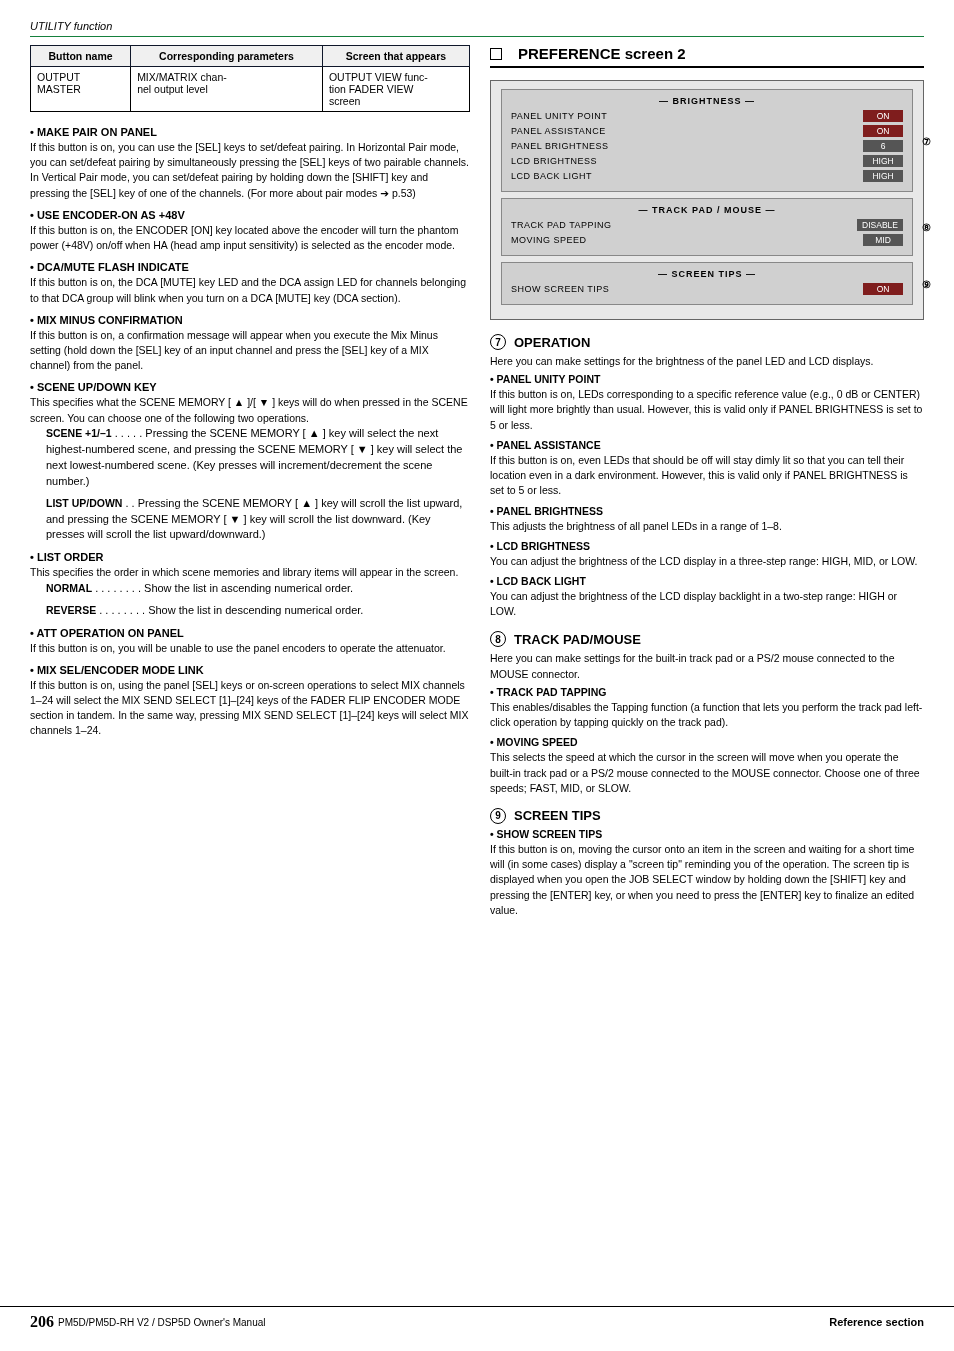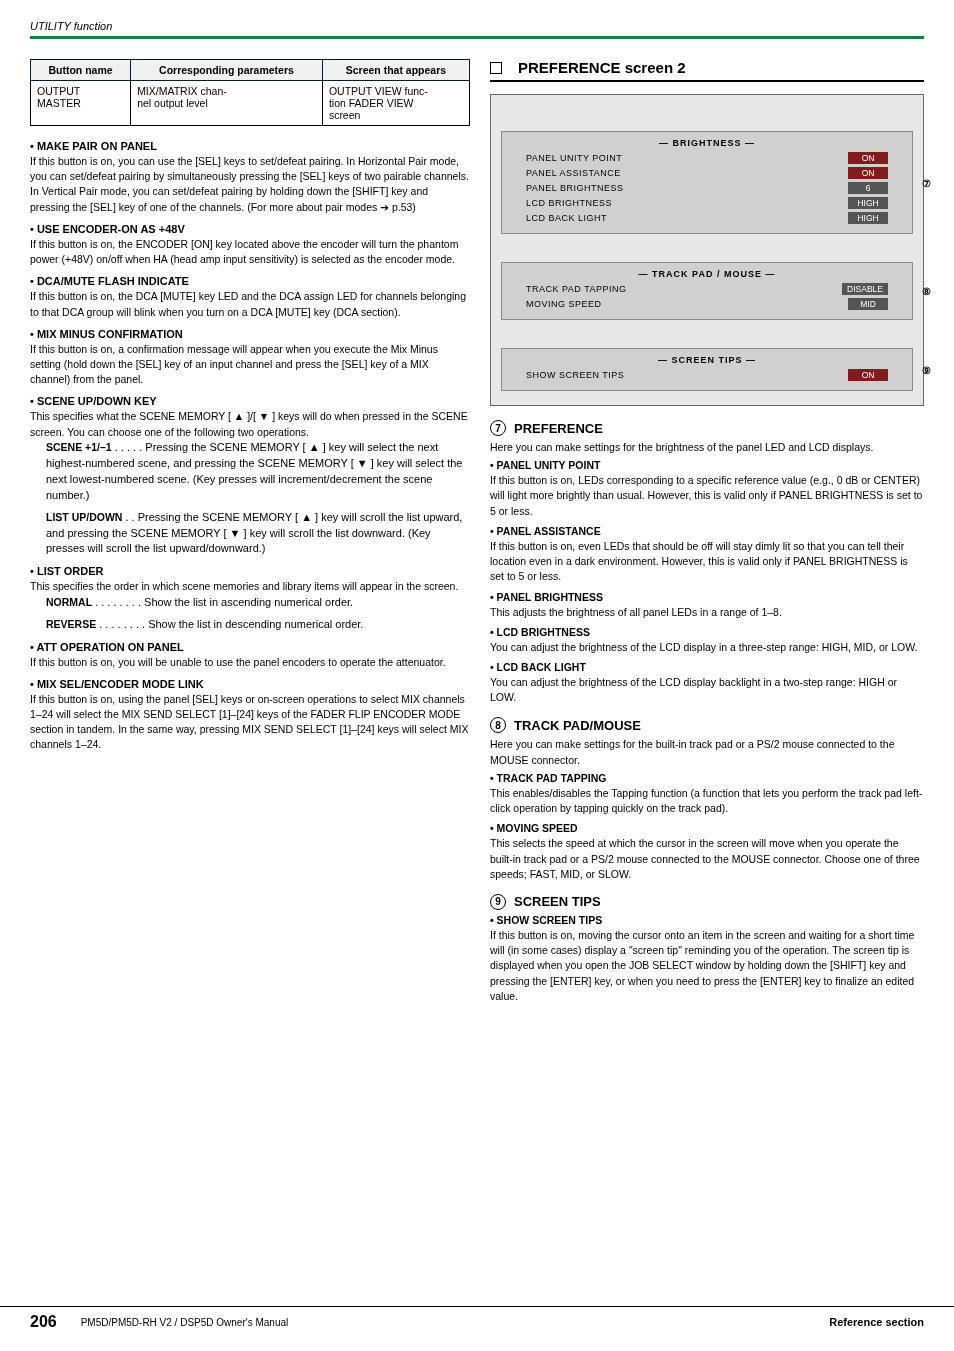--- a/index.html
+++ b/index.html
@@ -14,22 +14,22 @@
     }
     .page {
       width: 954px;
       min-height: 1351px;
       padding: 20px 30px 40px 30px;
       position: relative;
     }
     .utility-header {
       font-style: italic;
       font-size: 11px;
-      margin-bottom: 20px;
-      border-bottom: 3px solid #15803d;
+      margin-bottom: 8px;
+      border-bottom: 1px solid #15803d;
       padding-bottom: 4px;
     }
     .content-wrapper {
       display: flex;
       gap: 20px;
     }
     .left-column {
       width: 440px;
       flex-shrink: 0;
     }
@@ -103,24 +103,23 @@
     .screen-mockup {
       border: 1.5px solid #666;
       padding: 8px 10px;
       margin-bottom: 14px;
       background: #e8e8e8;
       font-size: 9.5px;
       position: relative;
     }
     .screen-section {
       border: 1px solid #888;
-      padding: 6px 24px;
+      padding: 6px 9px;
       margin-bottom: 6px;
       background: #d0d0d0;
-      margin-top: 28px;
     }
     .screen-section-title {
       text-align: center;
       font-size: 9px;
       font-weight: bold;
       margin-bottom: 4px;
       letter-spacing: 1px;
     }
     .screen-row {
       display: flex;
@@ -193,21 +192,22 @@
       right: 0;
       display: flex;
       align-items: center;
       padding: 0 30px;
       border-top: 1px solid #000;
       padding-top: 6px;
     }
     .page-number {
       font-size: 16px;
       font-weight: bold;
-      margin-right: 24px;
+      margin-right: 4px;
+      font-family: Liberation Serif, serif;
     }
     .footer-text {
       font-size: 10px;
       flex: 1;
     }
     .footer-section {
       font-weight: bold;
       font-size: 11px;
     }
   </style>
@@ -359,21 +359,21 @@
               </div>
             </div>
             <span style="position:absolute; right:-18px; top:50%; transform:translateY(-50%); font-size:10px; font-weight:bold;">⑨</span>
           </div>
         </div>
       </div>
 
       <div class="right-section">
         <div class="right-section-title">
           <span class="circled-num">7</span>
-          <span>PREFERENCE</span>
+          <span>OPERATION</span>
         </div>
         <p>Here you can make settings for the brightness of the panel LED and LCD displays.</p>
         <div class="right-bullet">
           <span class="rb-head">• PANEL UNITY POINT</span>
           <p>If this button is on, LEDs corresponding to a specific reference value (e.g., 0 dB or CENTER) will light more brightly than usual. However, this is valid only if PANEL BRIGHTNESS is set to 5 or less.</p>
         </div>
         <div class="right-bullet">
           <span class="rb-head">• PANEL ASSISTANCE</span>
           <p>If this button is on, even LEDs that should be off will stay dimly lit so that you can tell their location even in a dark environment. However, this is valid only if PANEL BRIGHTNESS is set to 5 or less.</p>
         </div>

